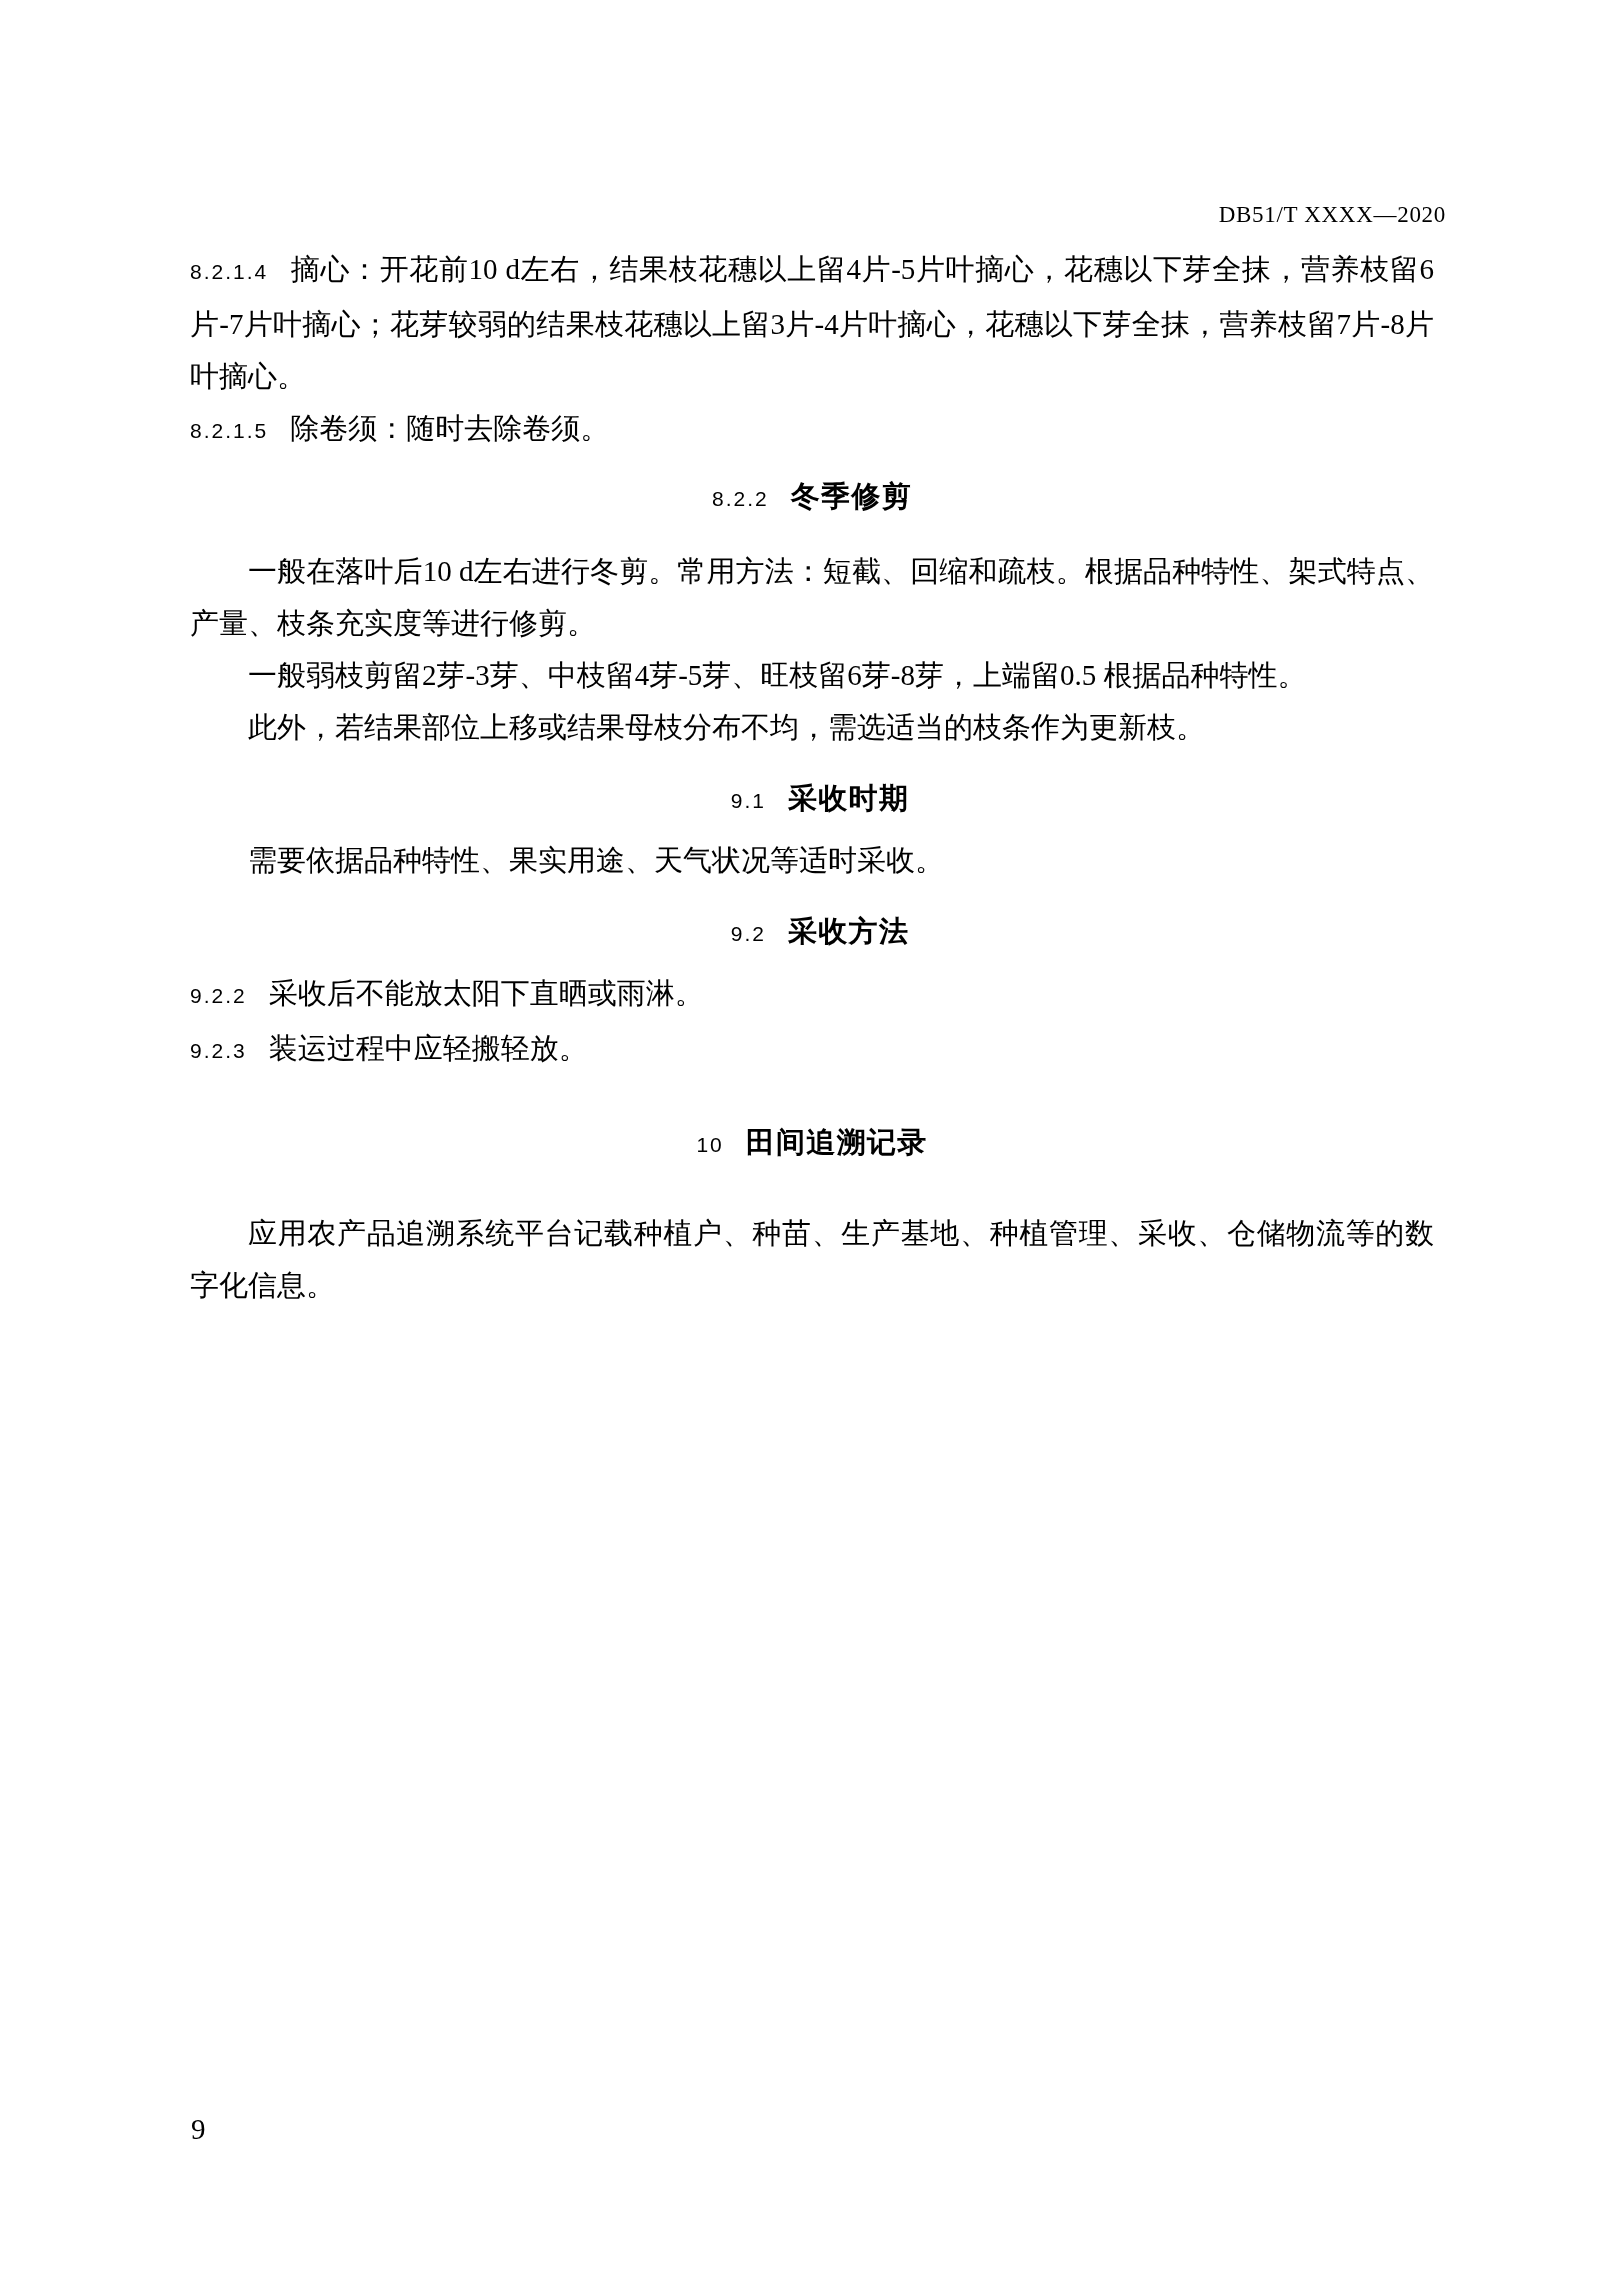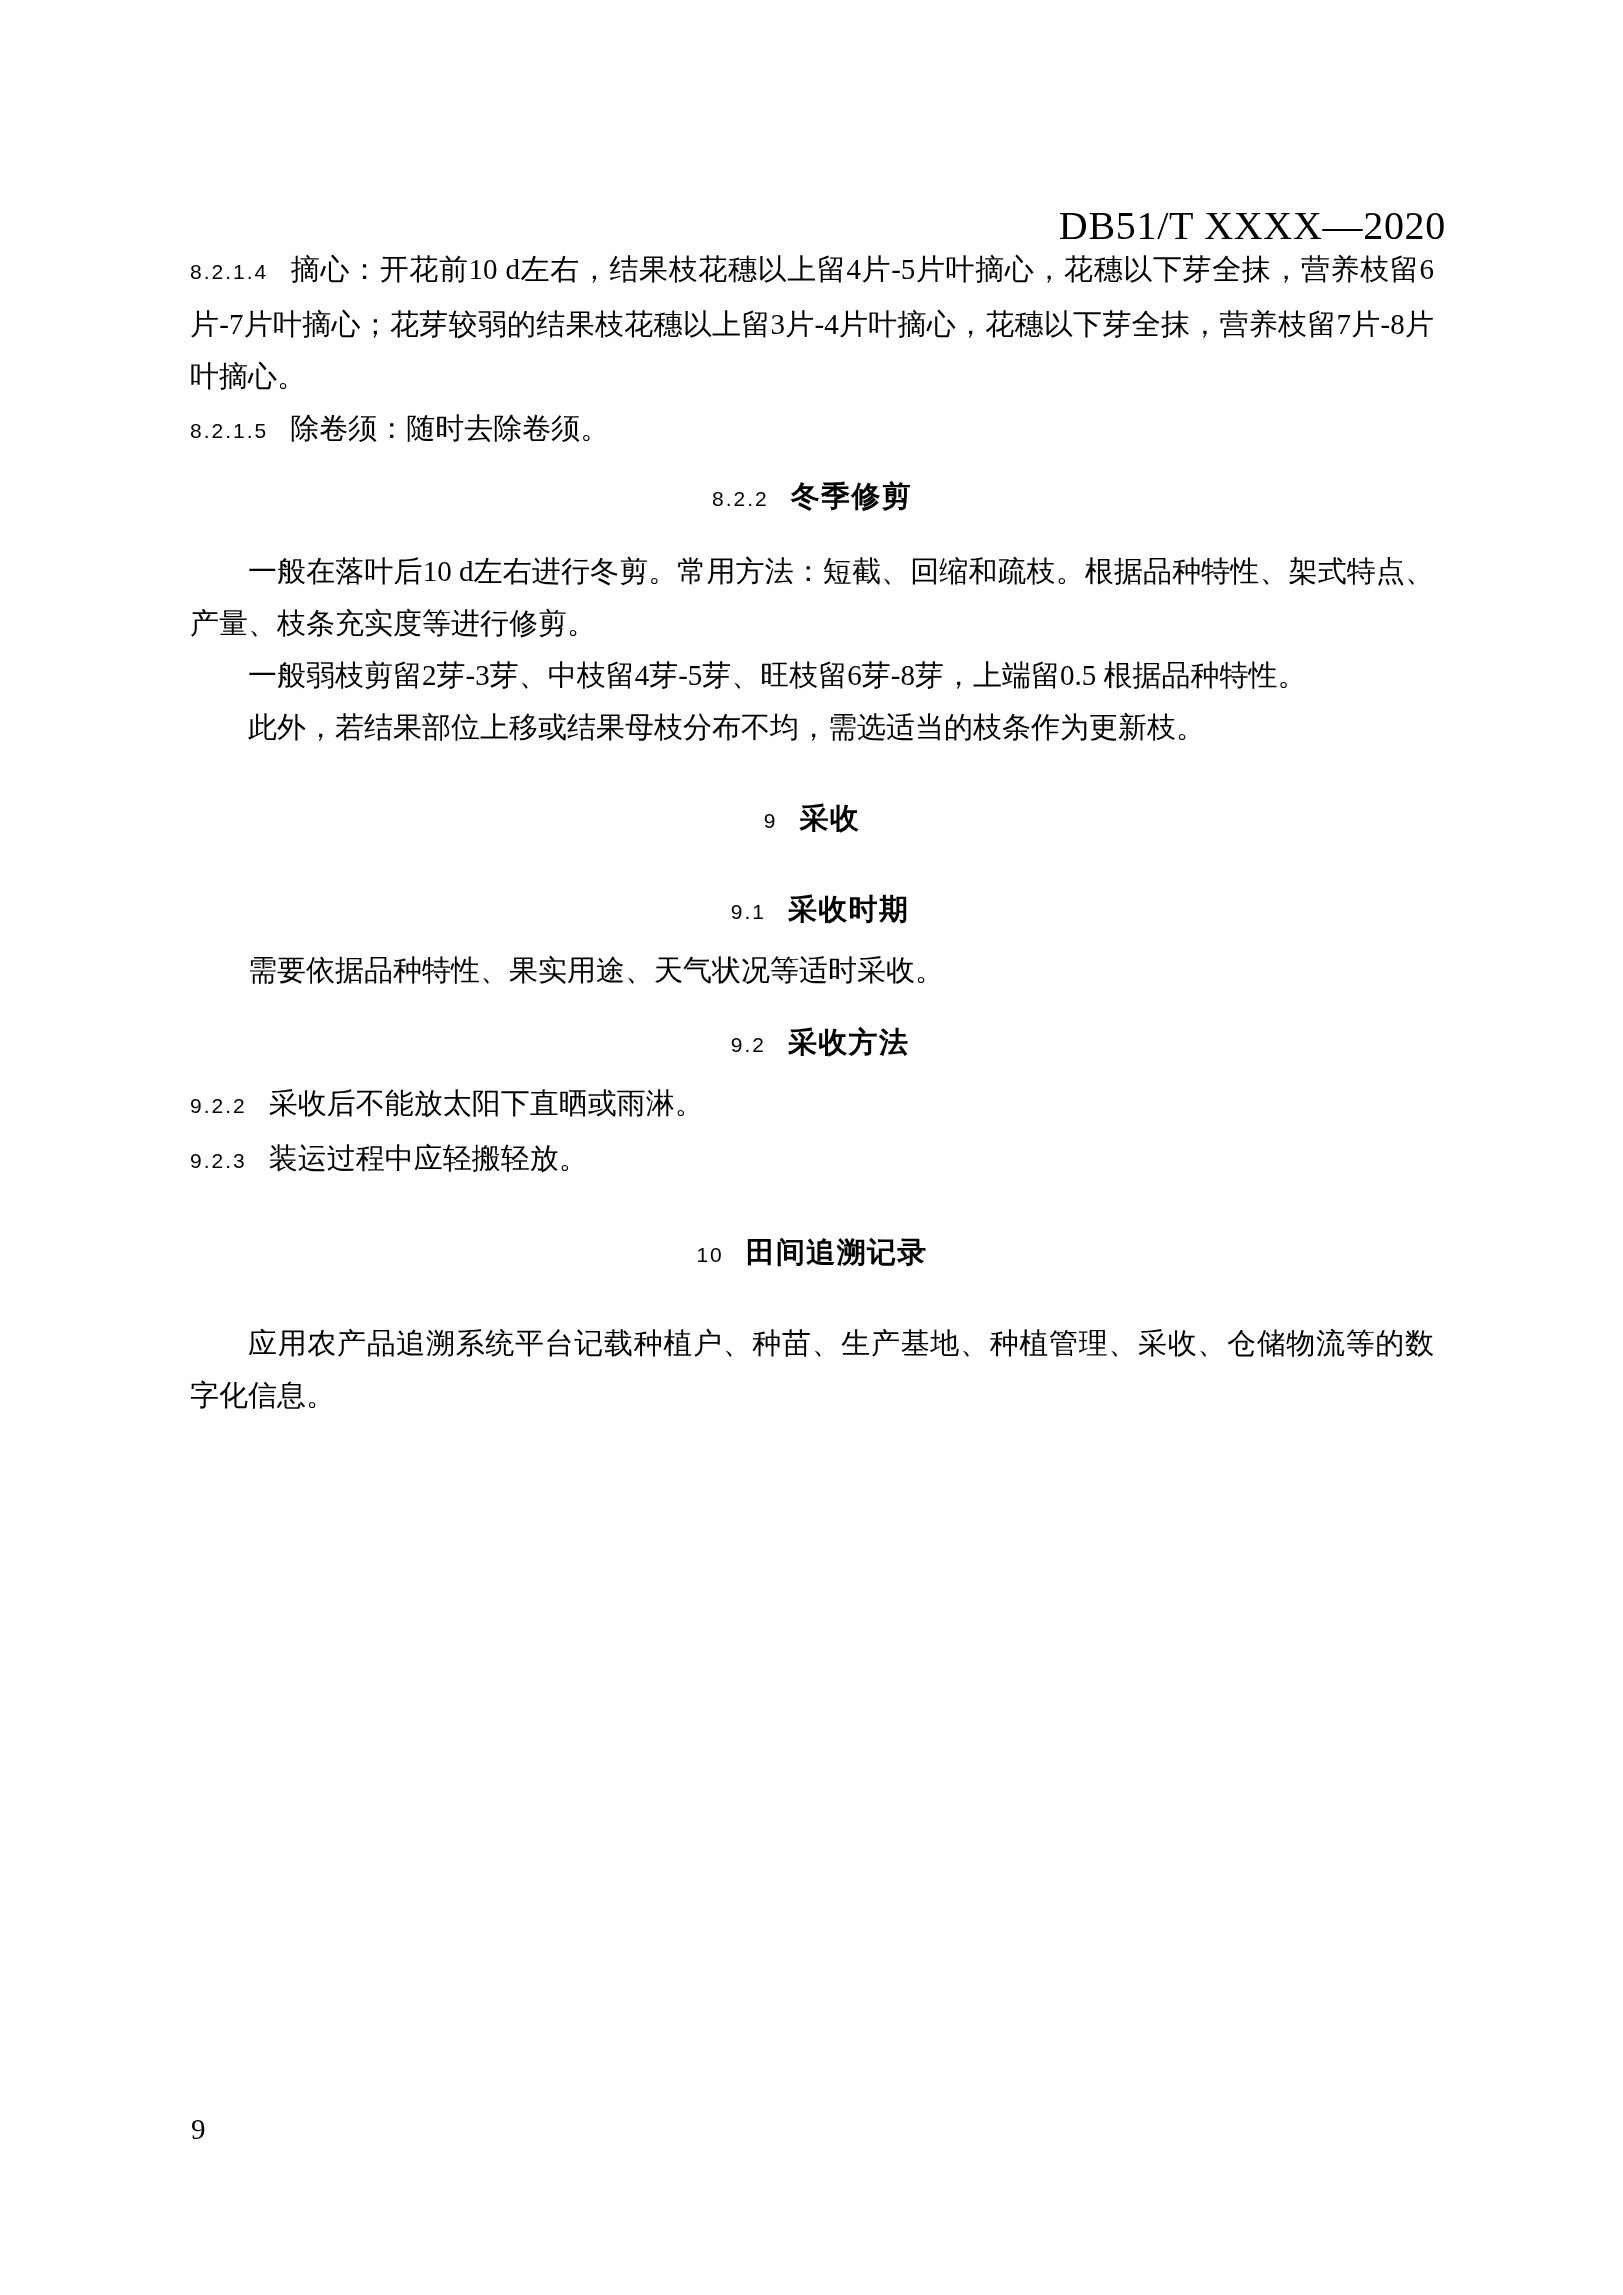--- a/index.html
+++ b/index.html
@@ -11,21 +11,21 @@
     color:#000000;
   }
   .page {
     position:absolute; inset:0;
     background:#ffffff;
   }
   .header {
     position:absolute;
     top:202px; right:177px;
     font-family:"Liberation Serif","DejaVu Serif",serif;
-    font-size:40px;
+    font-size:23px;
     letter-spacing:0.7px;
     white-space:nowrap;
     margin-left:25px;
   }
   .content {
     position:absolute;
     left:190px; top:243px;
     width:1244px;
   }
   .clause, .para {
@@ -77,21 +77,20 @@
     <p class="clause"><span class="num">8.2.1.5</span><span>除卷须：随时去除卷须。</span></p>
 
     <p class="h3"><span class="num">8.2.2</span><span class="htxt">冬季修剪</span></p>
 
     <p class="para">一般在落叶后10 d左右进行冬剪。常用方法：短截、回缩和疏枝。根据品种特性、架式特点、产量、枝条充实度等进行修剪。</p>
 
     <p class="para">一般弱枝剪留2芽-3芽、中枝留4芽-5芽、旺枝留6芽-8芽，上端留0.5 根据品种特性。</p>
 
     <p class="para">此外，若结果部位上移或结果母枝分布不均，需选适当的枝条作为更新枝。</p>
 
-    <p class="h1"><span class="num">9</span><span class="htxt">采收</span></p>
 
     <p class="h2"><span class="num">9.1</span><span class="htxt">采收时期</span></p>
 
     <p class="para">需要依据品种特性、果实用途、天气状况等适时采收。</p>
 
     <p class="h2"><span class="num">9.2</span><span class="htxt">采收方法</span></p>
 
 
     <p class="clause"><span class="num">9.2.2</span><span>采收后不能放太阳下直晒或雨淋。</span></p>
 

